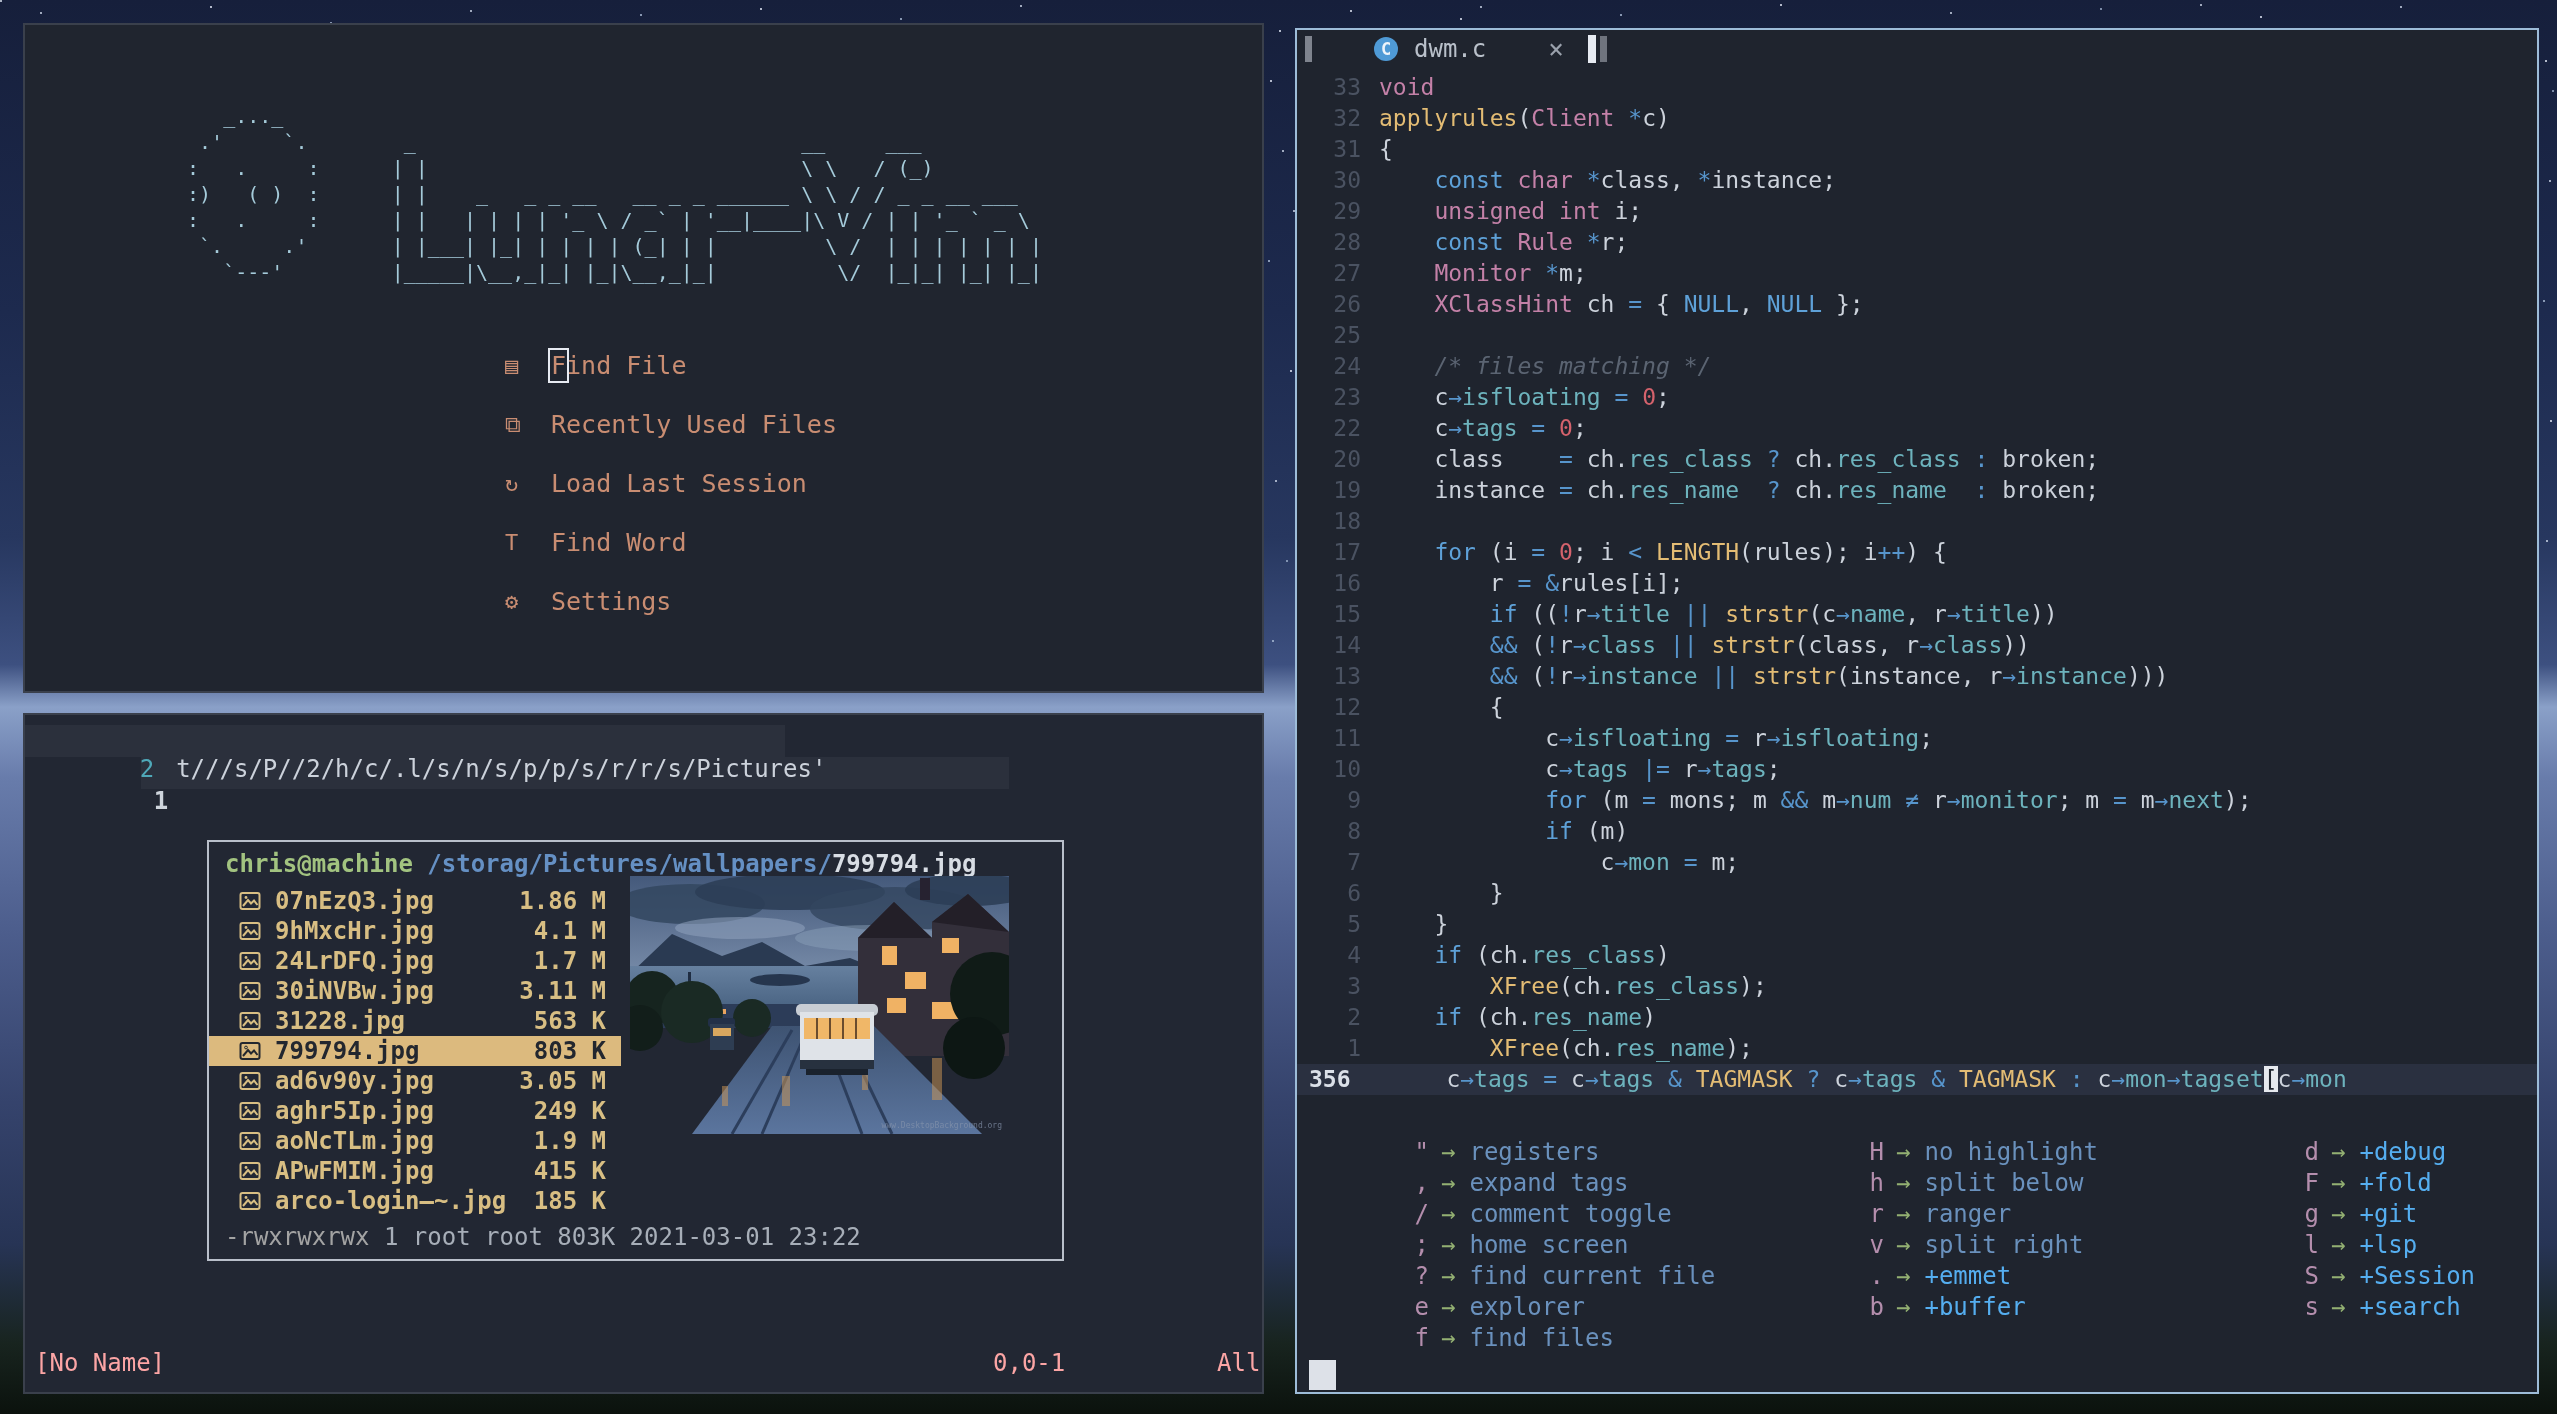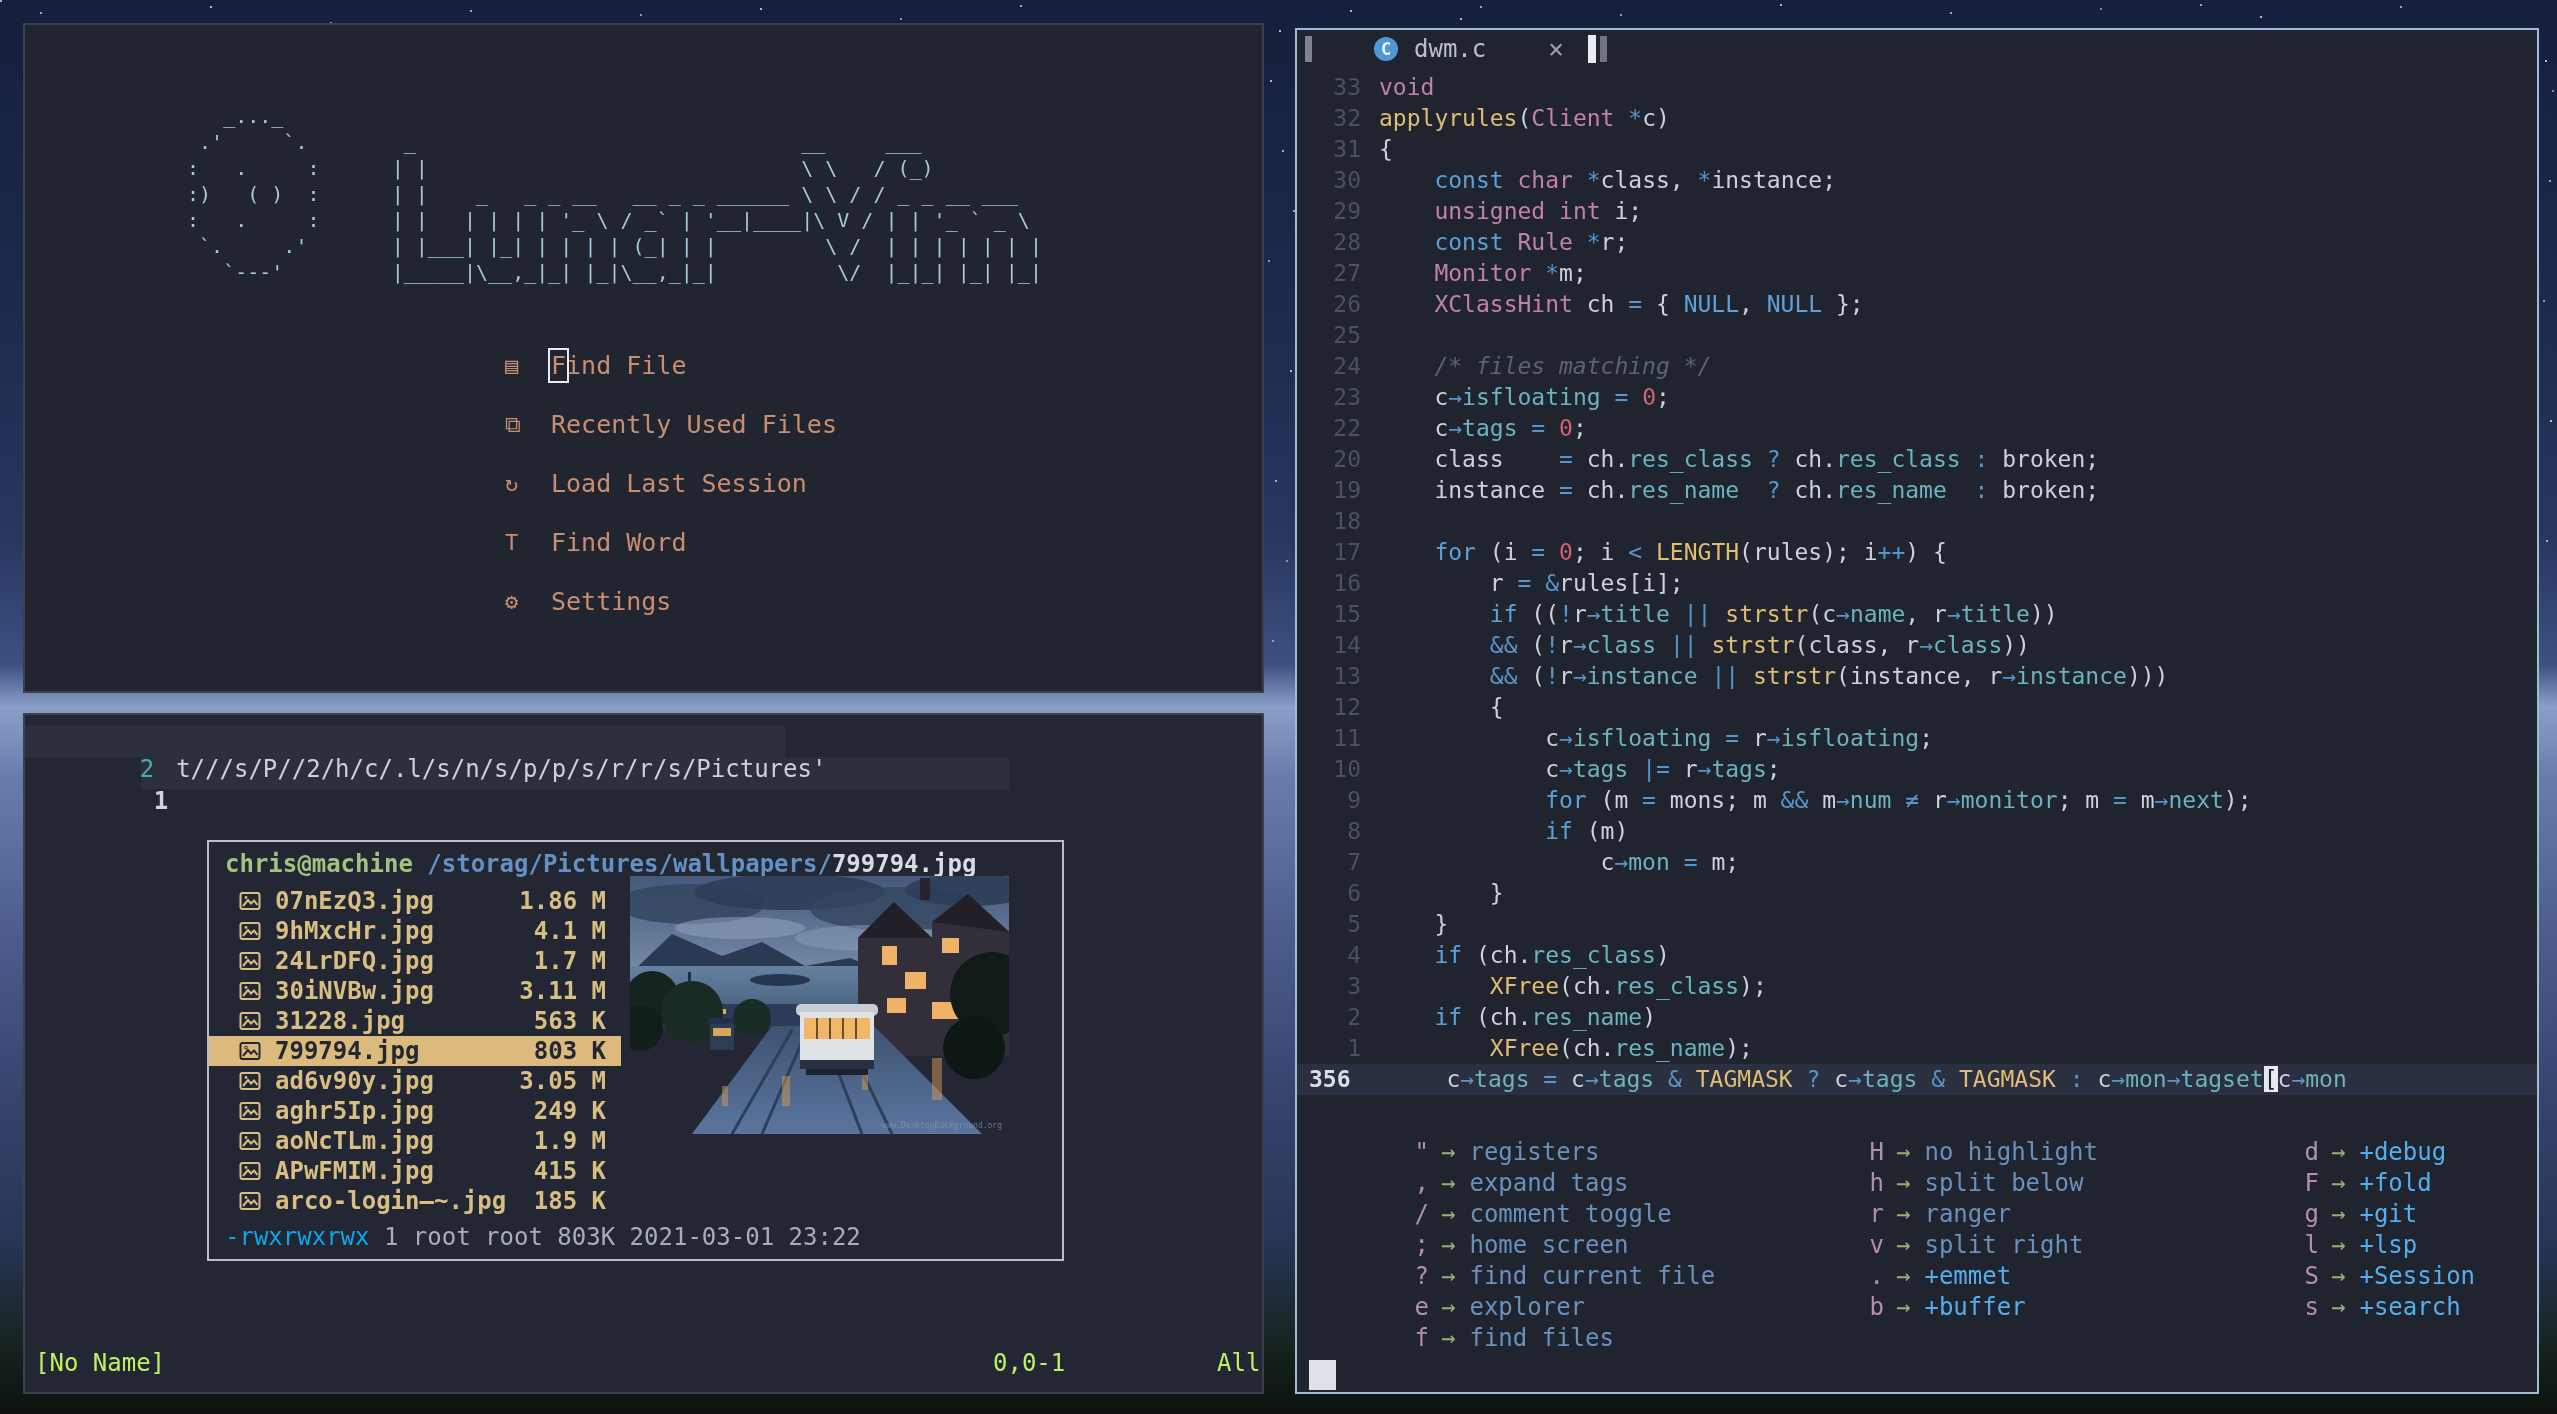--- a/index.html
+++ b/index.html
@@ -37,22 +37,22 @@
   .p-title{position:absolute;left:16px;top:8px;font-size:24px;font-weight:bold;white-space:pre;}
   .pt-user{color:#a2c380;} .pt-path{color:#6590c4;} .pt-file{color:#d8dde4;}
   .file-list{position:absolute;left:0px;top:44px;width:412px;}
   .file-row{display:flex;align-items:center;height:30px;font-size:24px;font-weight:bold;color:#d8be83;padding-left:30px;cursor:pointer;}
   .file-row svg{margin-right:14px;flex:none;}
   .file-size{margin-left:auto;margin-right:15px;white-space:pre;}
   .file-row.selected{background:#dcba7e;color:#23272f;}
   .file-row.selected svg path,.file-row.selected svg rect,.file-row.selected svg circle{stroke:#23272f;}
   .preview{position:absolute;left:421px;top:34px;width:379px;height:258px;}
   .perm-row{position:absolute;left:16px;bottom:8px;font-size:24px;white-space:pre;color:#a7aeb8;}
-  .perm-bits{color:#0ea5e9;}
-  .vimstatus{position:absolute;left:0;right:0;top:634px;height:32px;font-size:24px;color:#bef264;}
+  .perm-bits{color:#a3a3a3;}
+  .vimstatus{position:absolute;left:0;right:0;top:634px;height:32px;font-size:24px;color:#fca5a5;}
   .vs-name{position:absolute;left:10px;} .vs-pos{position:absolute;left:968px;} .vs-all{position:absolute;left:1192px;}
   
   .w3{left:1295px;top:28px;width:1244px;height:1366px;background:#1f242e;border:2px solid #9dbcd8;}
   .tabbar{position:absolute;left:0;right:0;top:0;height:38px;display:flex;align-items:center;}
   .tsep{width:7px;height:26px;background:#7f848e;margin-left:8px;}
   .cicon{margin-left:62px;width:24px;height:24px;border-radius:50%;background:#4f9ad6;color:#eef4fa;
     font-size:17px;font-weight:bold;display:flex;align-items:center;justify-content:center;}
   .tabtitle{margin-left:16px;font-size:24px;color:#b9c0ca;}
   .tclose{margin-left:62px;font-size:26px;color:#9aa1ac;cursor:pointer;}
   .tcursor{margin-left:24px;width:8px;height:28px;background:#e7ebf2;}

